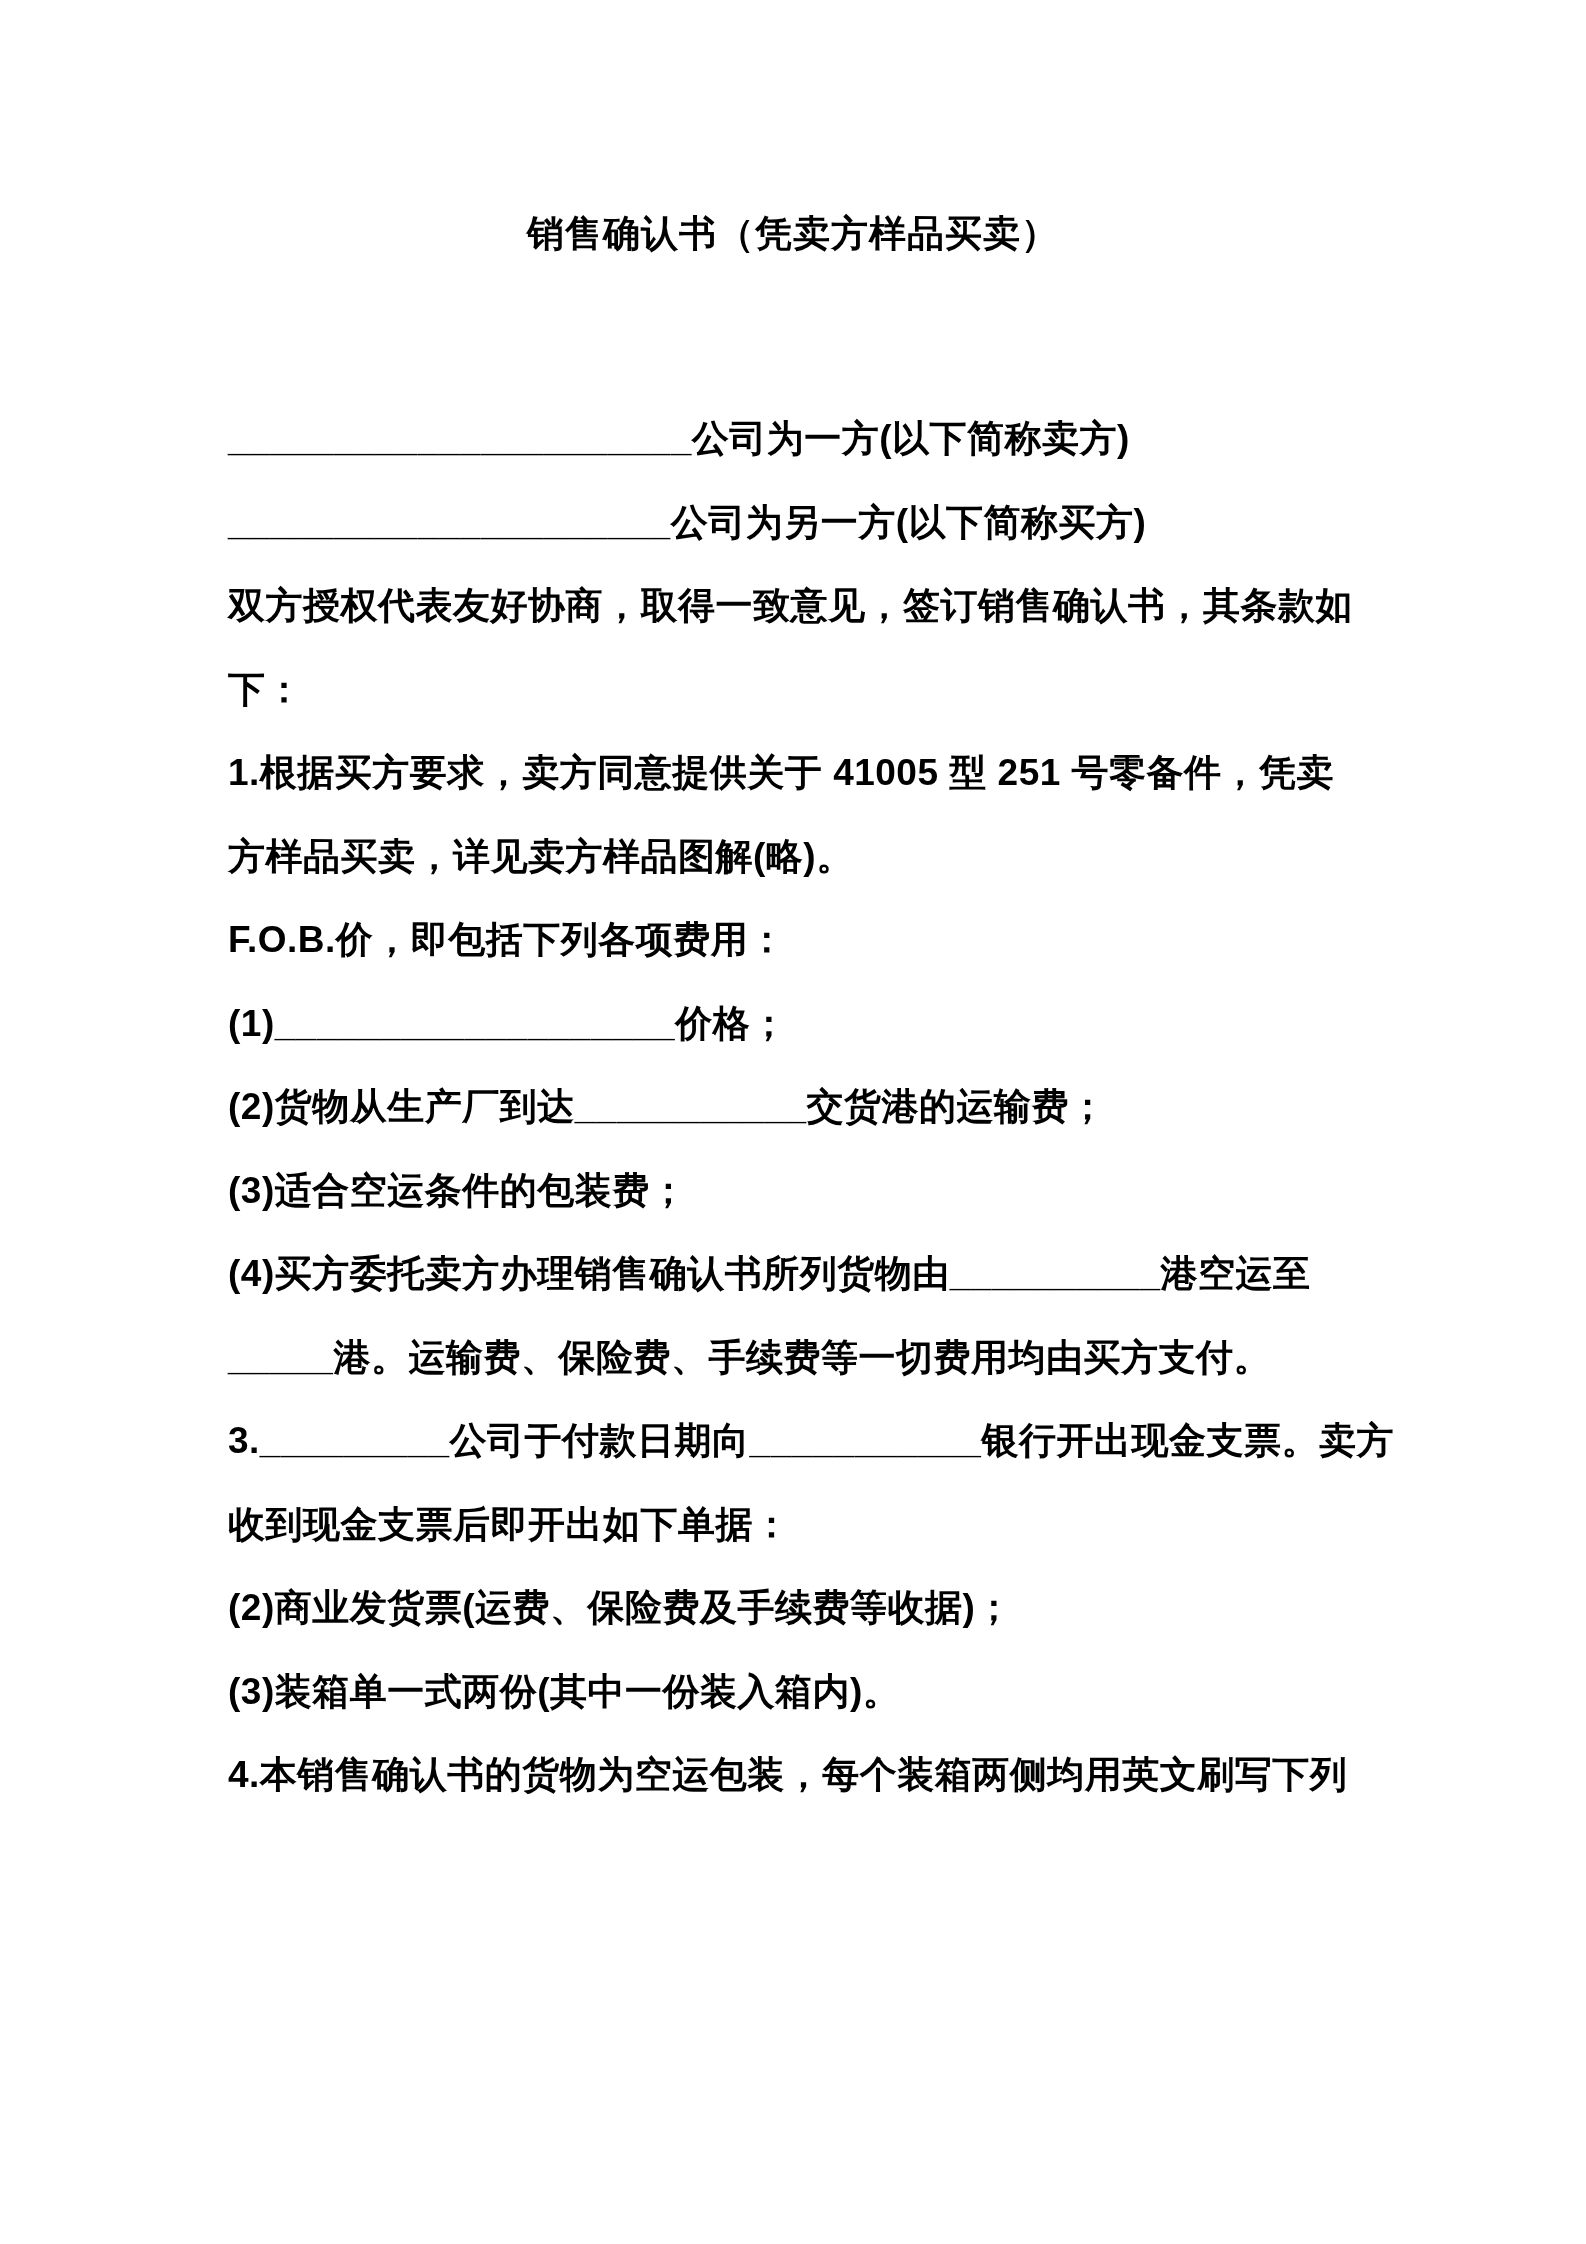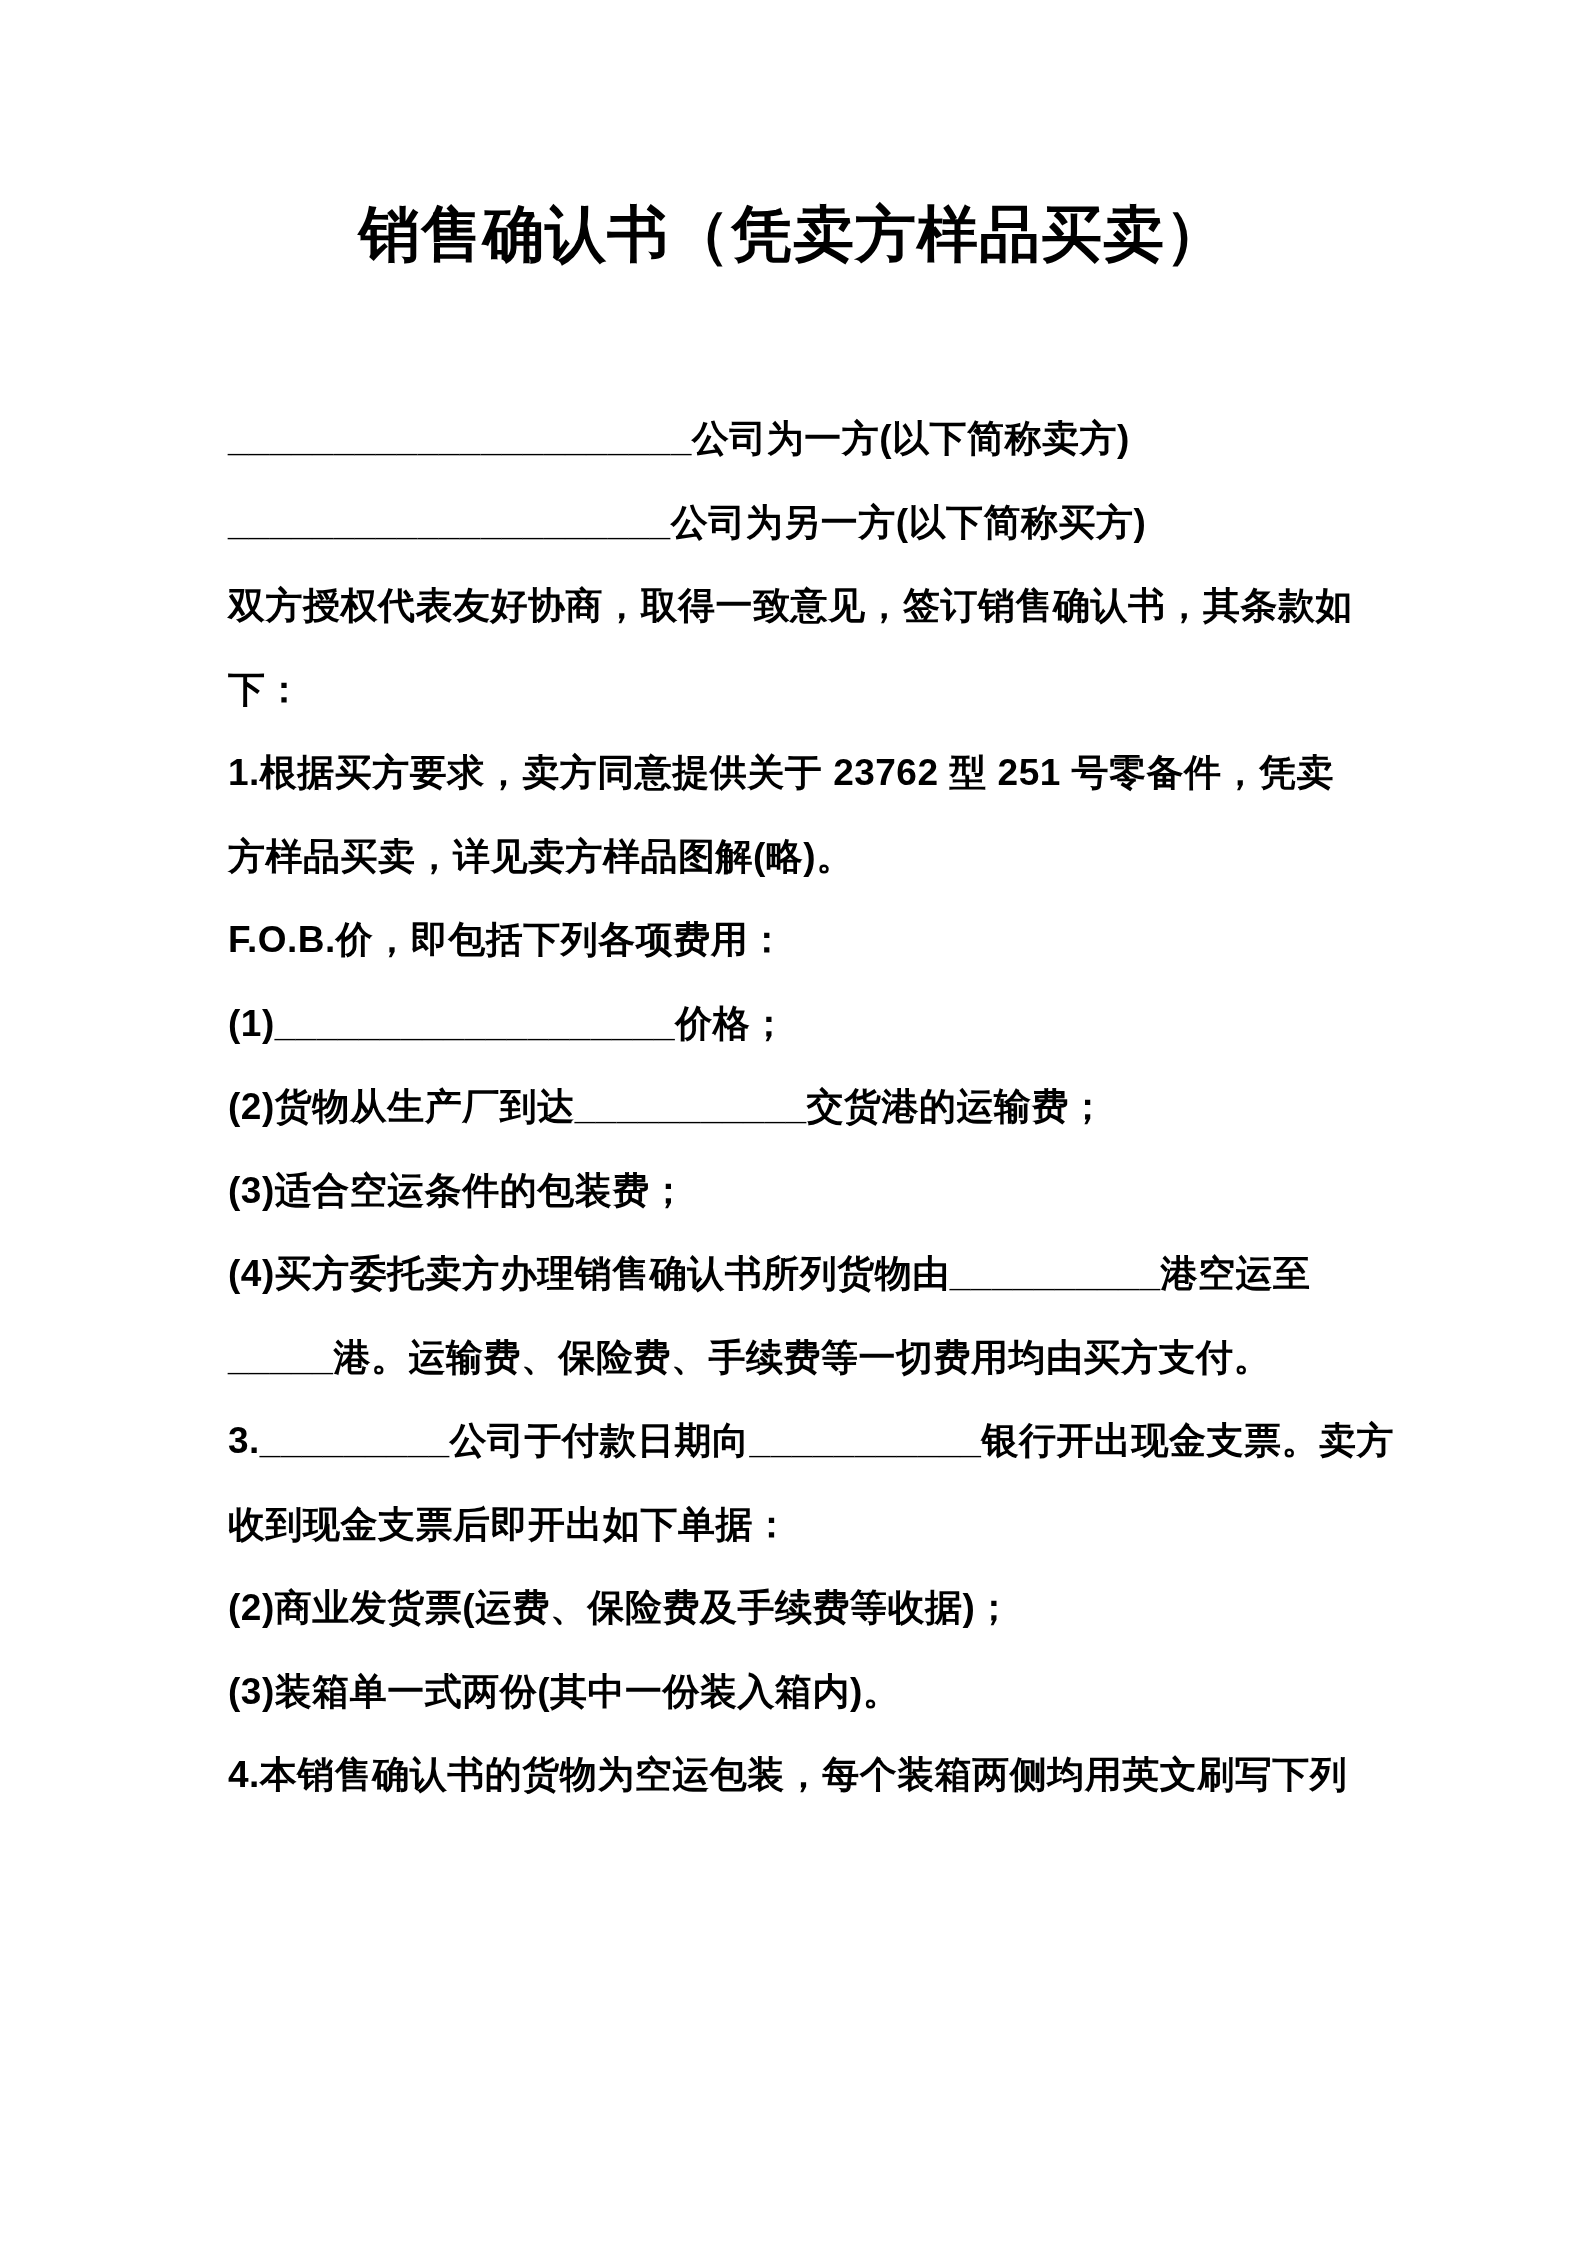--- a/index.html
+++ b/index.html
@@ -12,21 +12,21 @@
     color: #000000;
     font-family: "Liberation Sans", sans-serif;
     overflow: hidden;
   }
   .doc-title {
     position: absolute;
     top: 203px;
     left: 0;
     right: 0;
     text-align: center;
-    font-size: 61px;
+    font-size: 37px;
     line-height: 62px;
     font-weight: bold;
     letter-spacing: 1px;
     white-space: nowrap;
   }
   .doc-body {
     position: absolute;
     top: 397px;
     left: 228px;
     right: 150px;
@@ -42,21 +42,21 @@
 </head>
 <body>
 
 <div class="page">
   <h1 class="doc-title">销售确认书（凭卖方样品买卖）</h1>
   <div class="doc-body">
       <div class="line">______________________公司为一方(以下简称卖方)</div>
       <div class="line">_____________________公司为另一方(以下简称买方)</div>
       <div class="line">双方授权代表友好协商，取得一致意见，签订销售确认书，其条款如</div>
       <div class="line">下：</div>
-      <div class="line">1.根据买方要求，卖方同意提供关于 23762 型 251 号零备件，凭卖</div>
+      <div class="line">1.根据买方要求，卖方同意提供关于 41005 型 251 号零备件，凭卖</div>
       <div class="line">方样品买卖，详见卖方样品图解(略)。</div>
       <div class="line">F.O.B.价，即包括下列各项费用：</div>
       <div class="line">(1)___________________价格；</div>
       <div class="line">(2)货物从生产厂到达___________交货港的运输费；</div>
       <div class="line">(3)适合空运条件的包装费；</div>
       <div class="line">(4)买方委托卖方办理销售确认书所列货物由__________港空运至</div>
       <div class="line">_____港。运输费、保险费、手续费等一切费用均由买方支付。</div>
       <div class="line">3._________公司于付款日期向___________银行开出现金支票。卖方</div>
       <div class="line">收到现金支票后即开出如下单据：</div>
       <div class="line">(2)商业发货票(运费、保险费及手续费等收据)；</div>

